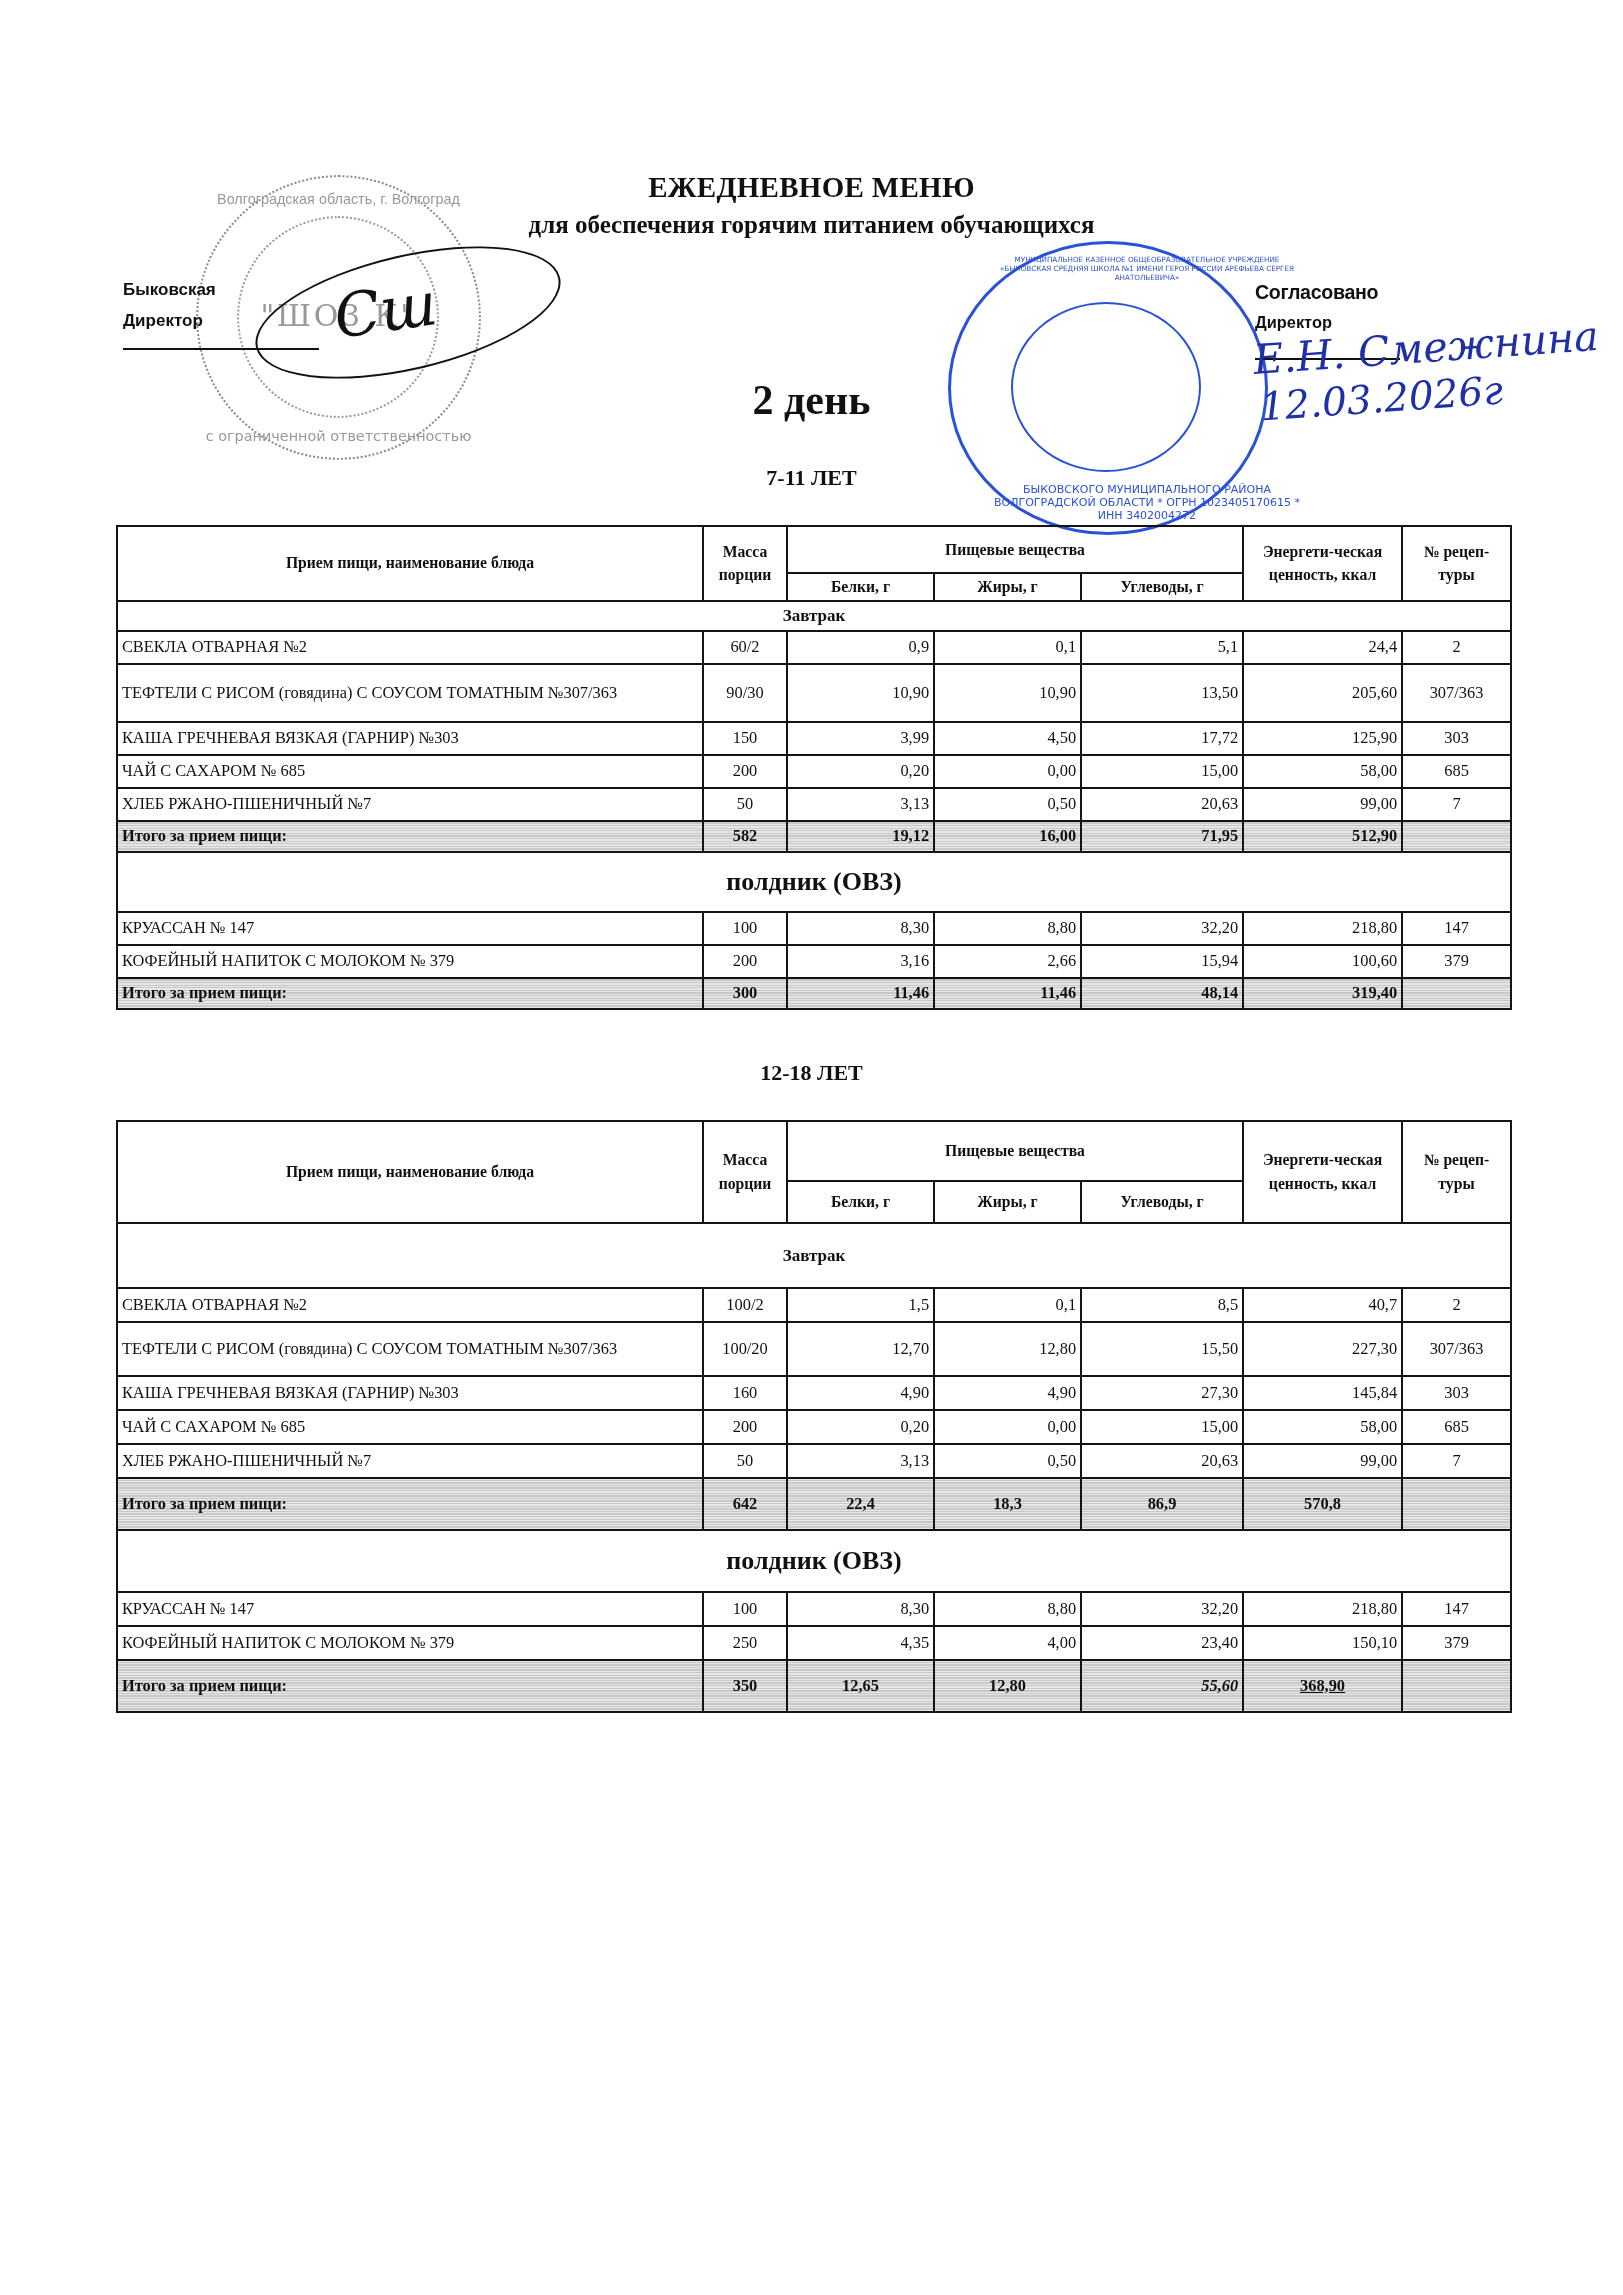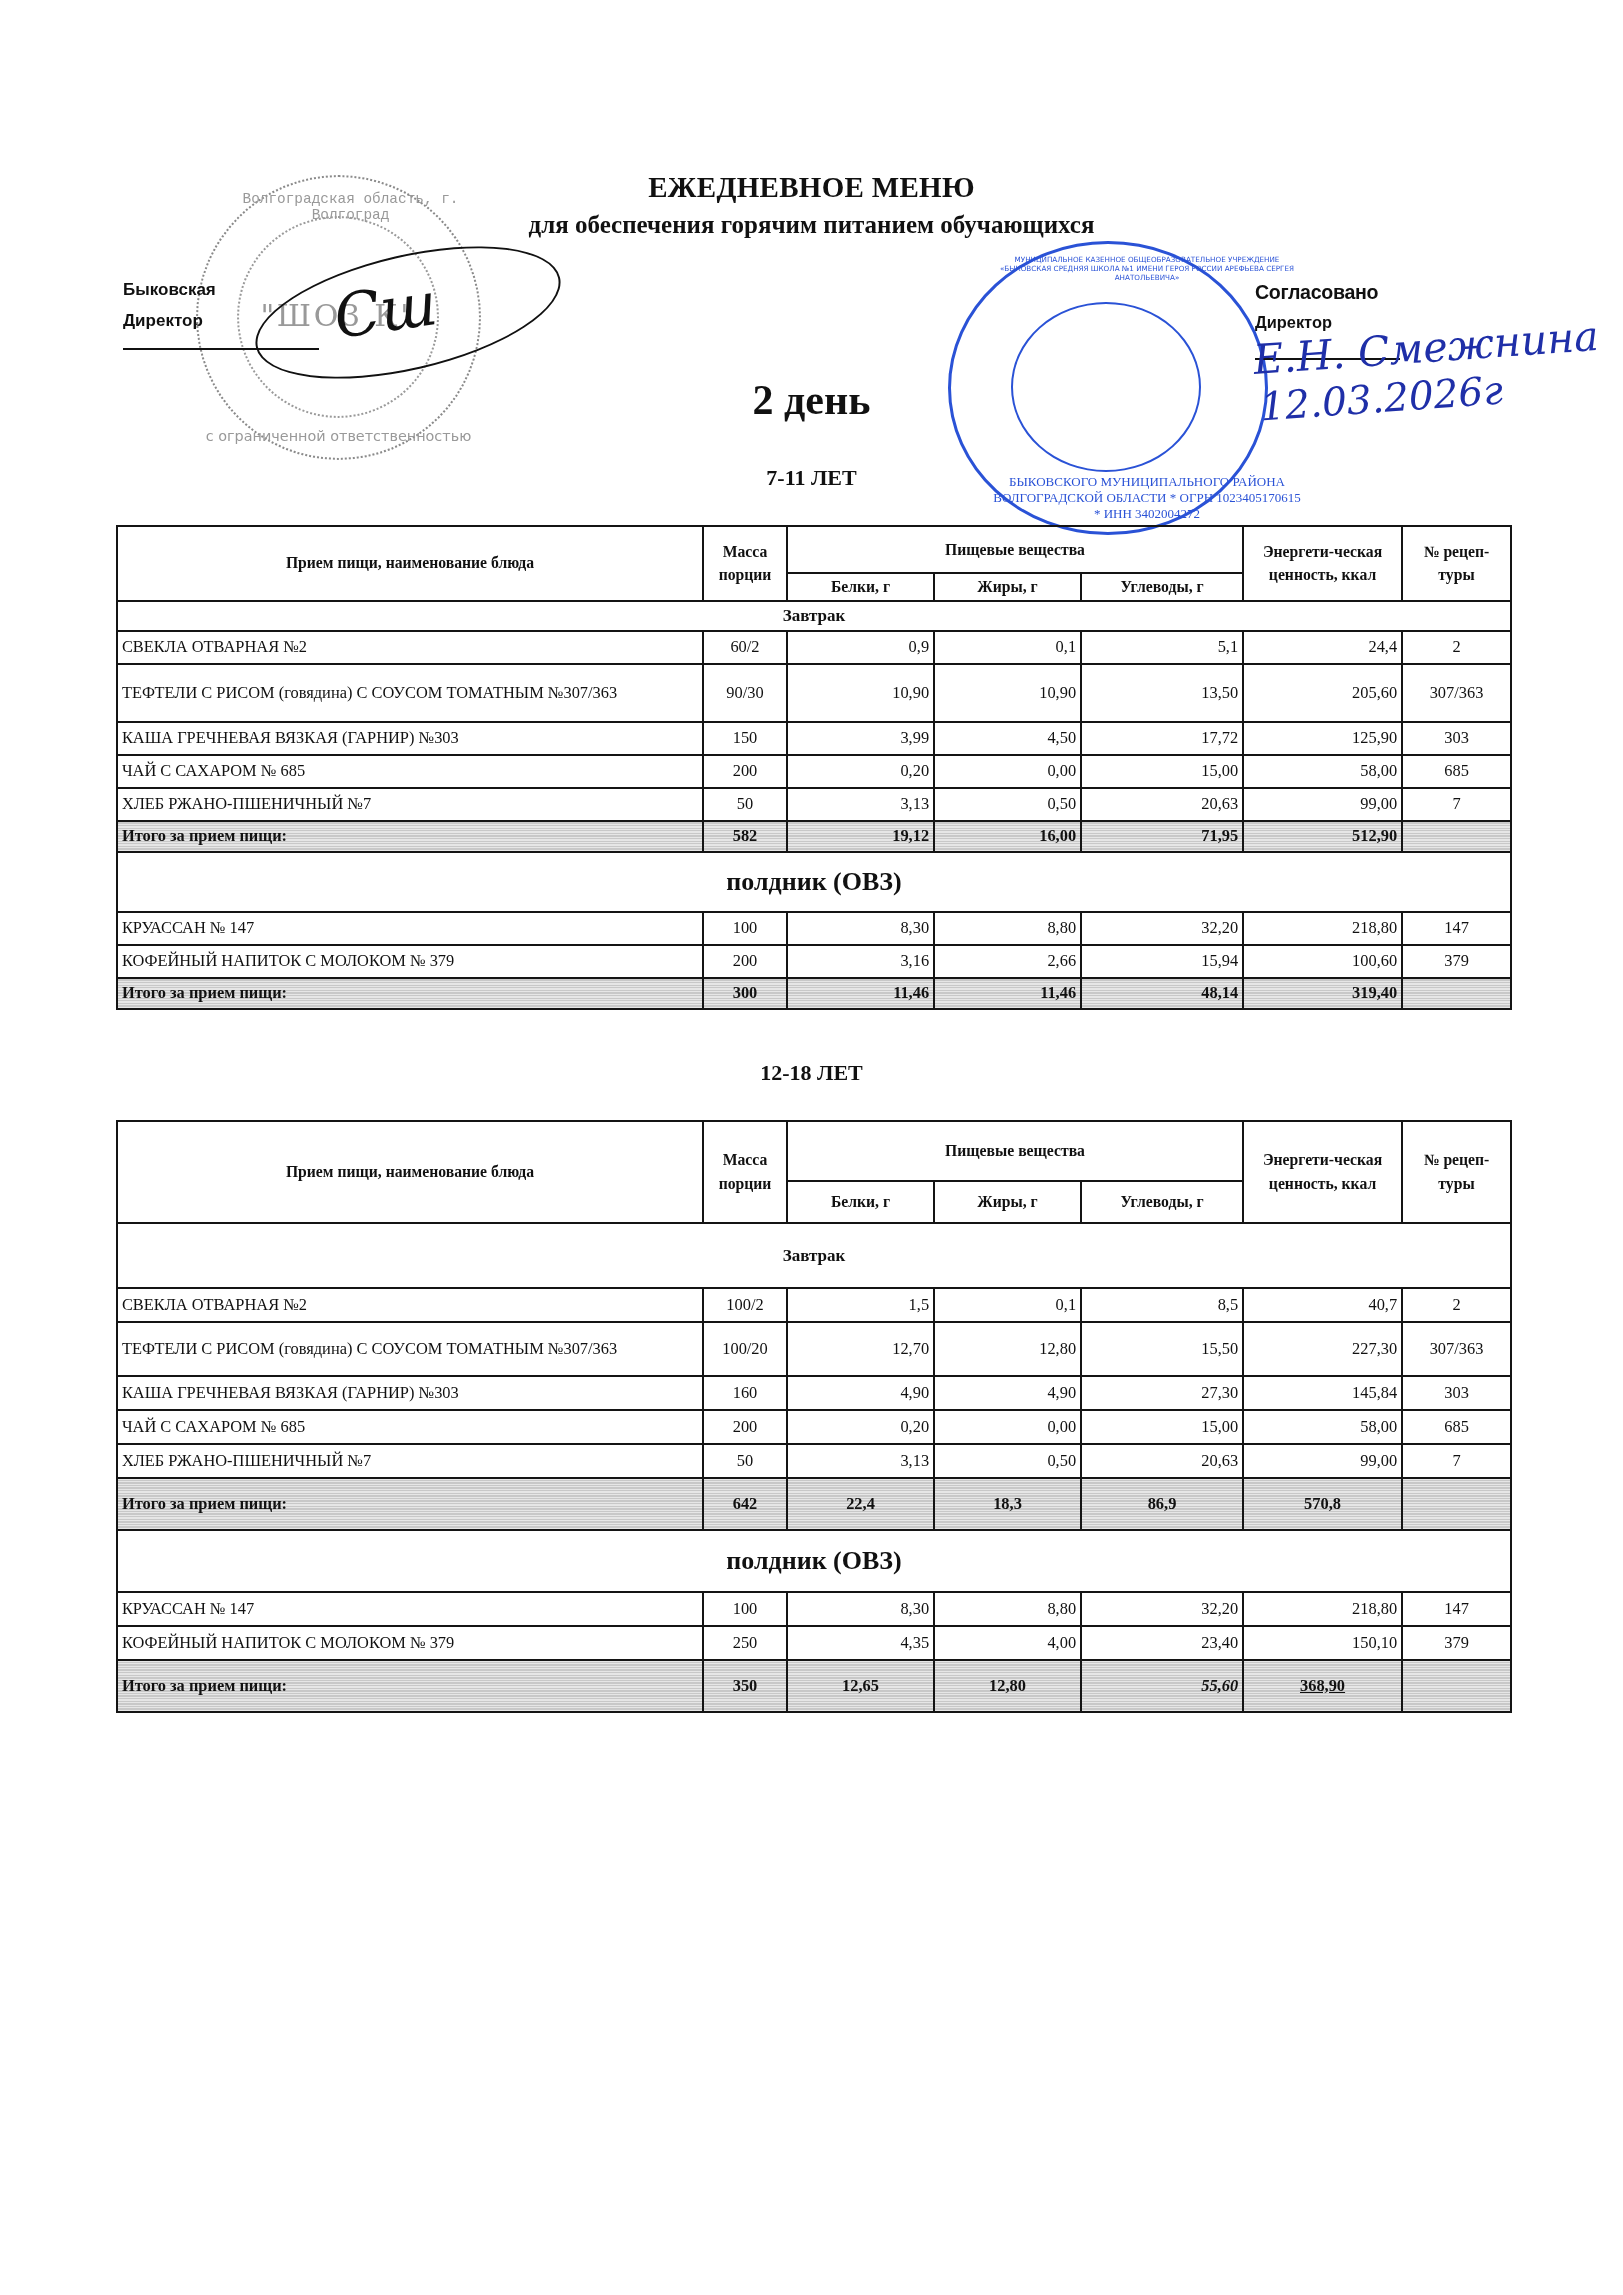--- a/index.html
+++ b/index.html
@@ -26,22 +26,22 @@
   #sign-right-2 { left:1260px; top:376px; font-size:39px; transform:rotate(-4deg); white-space:nowrap; }
 
   
   .stamp { border-radius:50%; }
   #stamp-left { left:196px; top:175px; width:281px; height:281px;
                 border:2.6px dotted #8a8a8a; }
   #stamp-left .inner { position:absolute; left:39px; top:39px; width:198px; height:198px;
                 border:2px dotted #9a9a9a; border-radius:50%; }
   #stamp-left .mid-text { position:absolute; left:0; width:100%; top:121px; text-align:center;
                 font-size:30px; color:#999; letter-spacing:2.6px; font-family:"DejaVu Serif", serif; }
-  #stamp-left .ring { position:absolute; left:12px; width:100%; top:14.4px; text-align:center;
-                font-size:14.4px; color:#999; font-family:Liberation Mono, monospace; }
+  #stamp-left .ring { position:absolute; left:0; width:100%; top:14.4px; text-align:center;
+                font-size:14.4px; color:#999; font-family:Liberation Sans, sans-serif; }
   #stamp-left .ring2 { position:absolute; left:0; width:100%; bottom:14.4px; text-align:center;
                 font-size:14.4px; color:#999; font-family:"DejaVu Sans", sans-serif; }
   #sign-left { left:252px; top:255px; width:308px; height:111px; border:2.6px solid #111;
                border-radius:50%; transform:rotate(-13deg); border-left-color:#111; }
   #sign-left-text { left:334px; top:275px; font-size:60px; font-style:italic; font-family:"DejaVu Serif", serif;
                color:#111; transform:rotate(-8deg); }
   #stamp-right { left:948px; top:241px; width:314px; height:288px; border:3.9px solid #2a52d6; }
   #stamp-right .inner { position:absolute; left:60px; top:58px; width:186px; height:166px;
                 border:2px solid #2a52d6; border-radius:50%; }
   #stamp-right .center { position:absolute; left:0; width:100%; top:97px; text-align:center;
@@ -89,21 +89,21 @@
 <div class="abs" id="sign-left-text">Сш</div>
 <div class="abs approve" id="approve-left">
   <div>Быковская</div>
   <div>Директор</div>
   <div class="line"></div>
 </div>
 
 <div class="abs stamp" id="stamp-right">
   <div class="inner"></div>
   <div class="ring-top" style="font-size:7.2px; padding:0 39px;">МУНИЦИПАЛЬНОЕ КАЗЕННОЕ ОБЩЕОБРАЗОВАТЕЛЬНОЕ УЧРЕЖДЕНИЕ «БЫКОВСКАЯ СРЕДНЯЯ ШКОЛА №1 ИМЕНИ ГЕРОЯ РОССИИ АРЕФЬЕВА СЕРГЕЯ АНАТОЛЬЕВИЧА»</div>
-  <div class="ring-bot" style="font-size:13px; padding:0 39px;font-family:Liberation Serif, serif;">БЫКОВСКОГО МУНИЦИПАЛЬНОГО РАЙОНА ВОЛГОГРАДСКОЙ ОБЛАСТИ * ОГРН 1023405170615 * ИНН 3402004272</div>
+  <div class="ring-bot" style="font-size:11px; padding:0 39px;">БЫКОВСКОГО МУНИЦИПАЛЬНОГО РАЙОНА ВОЛГОГРАДСКОЙ ОБЛАСТИ * ОГРН 1023405170615 * ИНН 3402004272</div>
 </div>
 <div class="abs approve" id="approve-right">
   <div class="head">Согласовано</div>
   <div class="sub">Директор</div>
   <div class="line"></div>
 </div>
 <div class="abs sign-blue" id="sign-right-1">Е.Н. Смежнина</div>
 <div class="abs sign-blue" id="sign-right-2">12.03.2026г</div>
 
 <table class="menu" id="table1">

